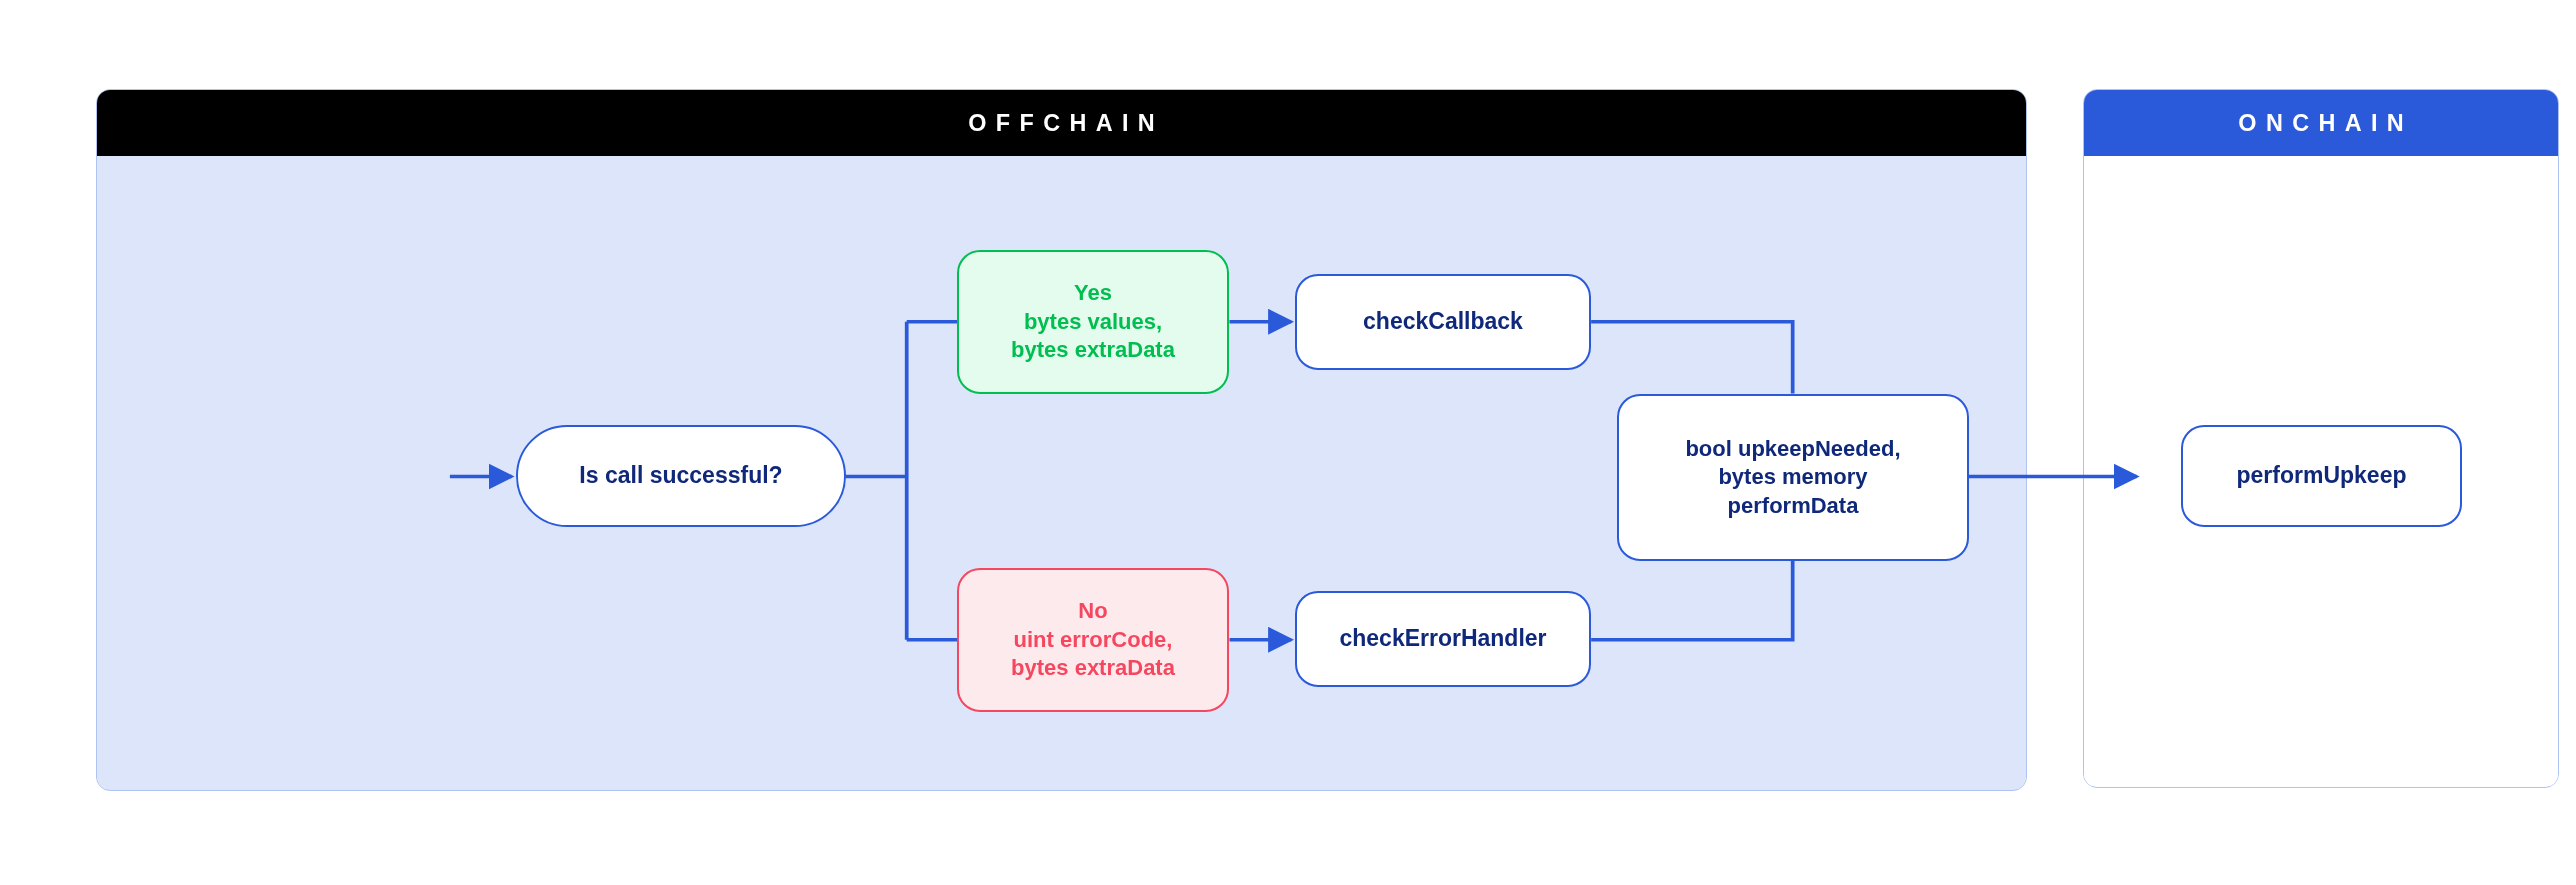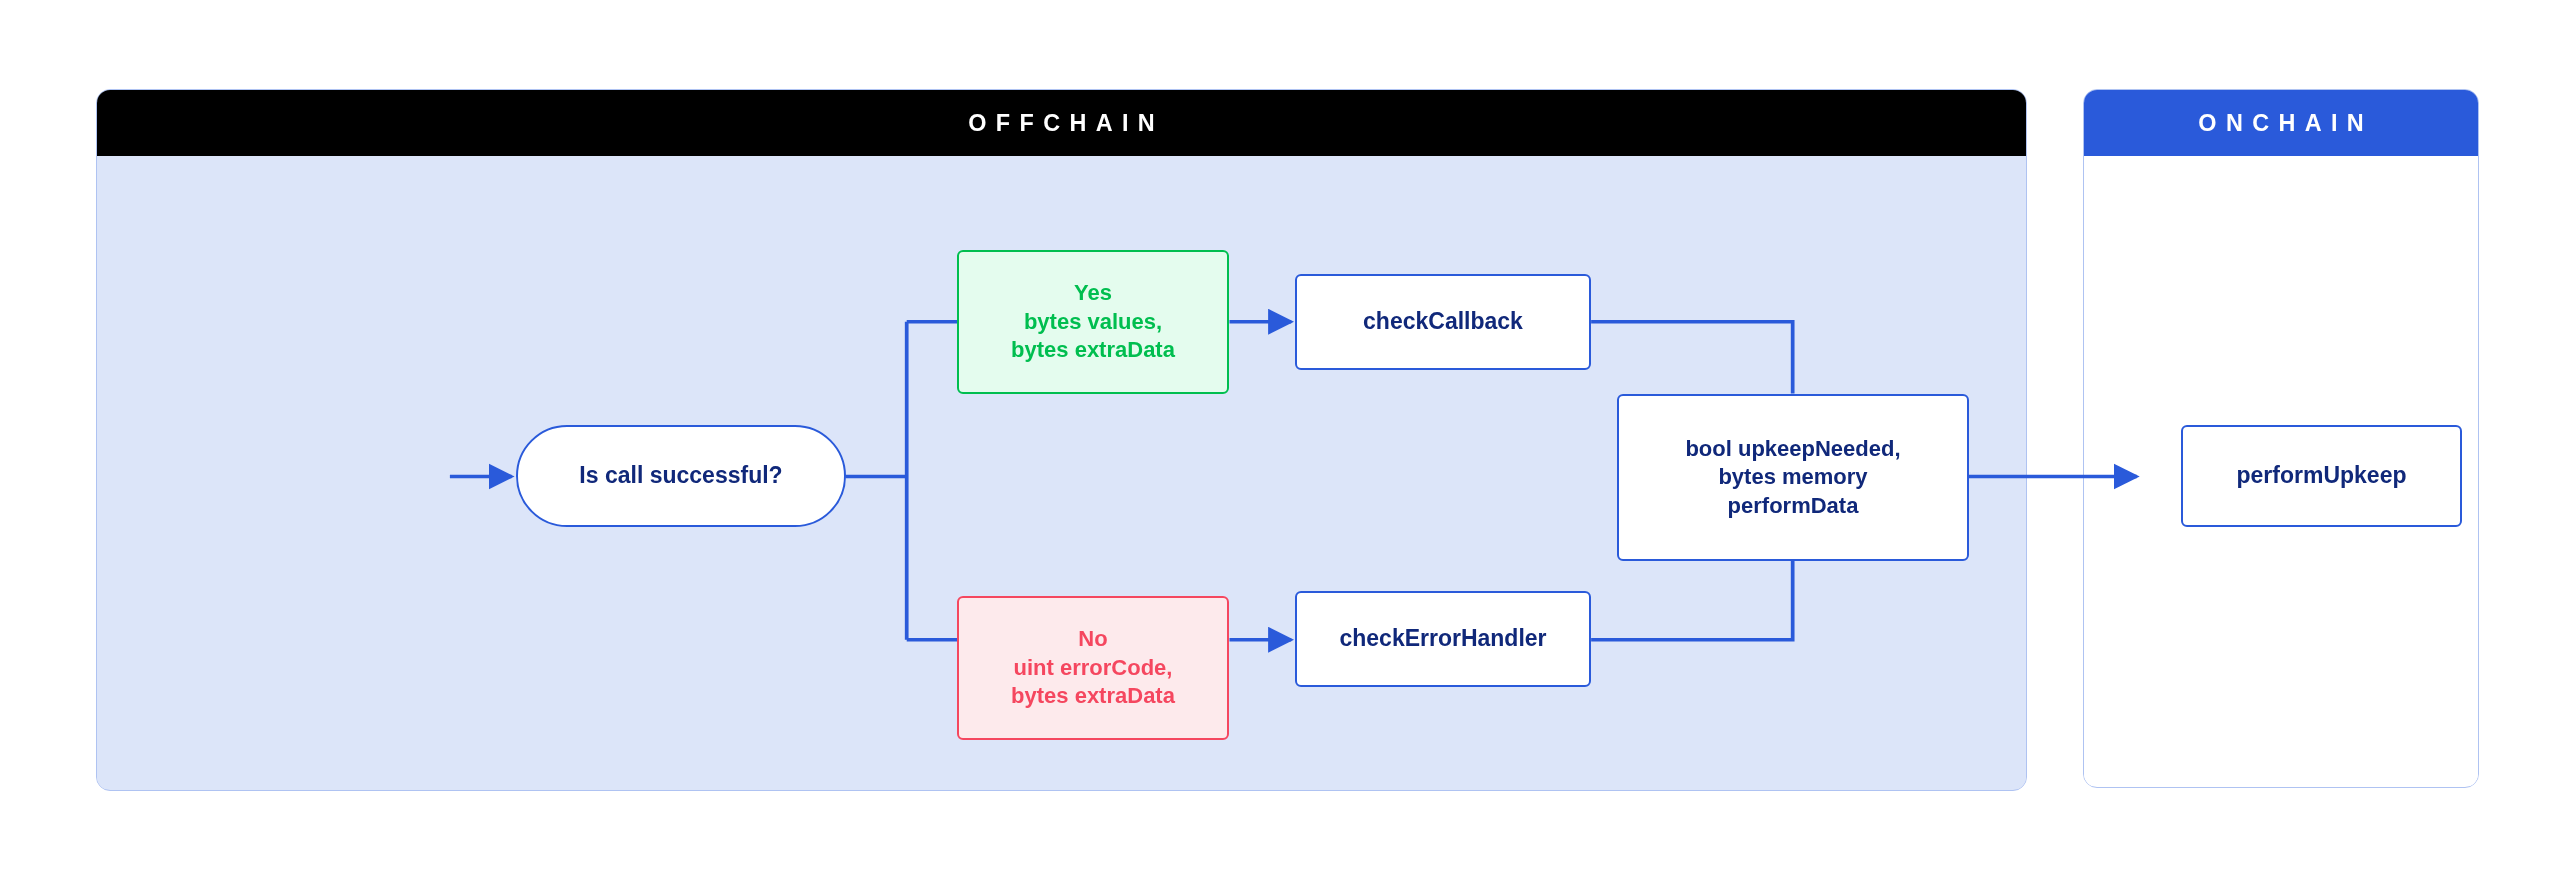--- a/index.html
+++ b/index.html
@@ -68,21 +68,21 @@
   }
   #offchain-panel .panel-body {
     top: 66px;
     height: 633px;
     background: #DCE5F9;
   }
 
   #onchain-panel {
     left: 2083px;
     top: 89px;
-    width: 396px;
+    width: 476px;
     height: 699px;
     border: 1.6px solid #AFC3F2;
     background: #ffffff;
   }
   #onchain-panel .panel-header {
     height: 66px;
     background: #2A5ADA;
     font-size: 23.4px;
   }
   #onchain-panel .panel-body {
@@ -106,21 +106,21 @@
     position: absolute;
     box-sizing: border-box;
     display: flex;
     align-items: center;
     justify-content: center;
     text-align: center;
     font-weight: 700;
     line-height: 1.30;
     background: #ffffff;
     border: 2.7px solid #2A5ADA;
-    border-radius: 6px;
+    border-radius: 23px;
     color: #10287A;
     font-size: 23px;
     white-space: pre-line;
     padding: 3.2px 7.4px;
   }
   .node.pill {
     border-radius: 531px;
   }
   .node.green {
     background: #E4FCEE;
@@ -134,21 +134,21 @@
     color: #F5475F;
     font-size: 22px;
   }
   .node.multiline {
     font-size: 22px;
   }
 
   #node-revert        { left: 155px;  top: 425px;  width: 295px;  height: 102px; }
   #node-decision      { left: 516px;  top: 425px;  width: 330px;  height: 102px; }
   #node-yes           { left: 957px; top: 250px;  width: 272px;  height: 144px; }
-  #node-no            { left: 957px; top: 596px; width: 272px;  height: 144px; }
+  #node-no            { left: 957px; top: 568px; width: 272px;  height: 144px; }
   #node-checkcallback { left: 1295px; top: 274px;  width: 296px;  height: 96px; }
   #node-checkerror    { left: 1295px; top: 591px; width: 296px;  height: 96px; }
   #node-upkeep        { left: 1617px; top: 394px;  width: 352px;  height: 167px; }
   #node-performupkeep { left: 2141px; top: 425px;  width: 281px;  height: 102px; margin-left: 40px; }
 </style>
 </head>
 <body>
 
 <div id="stage">
 

